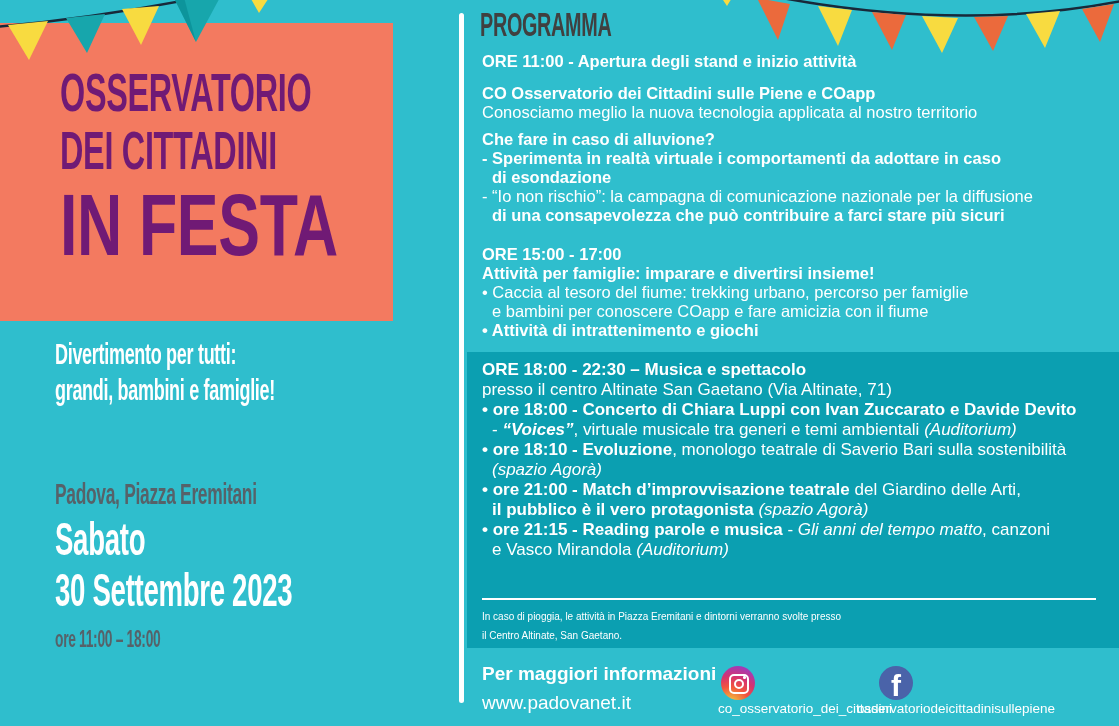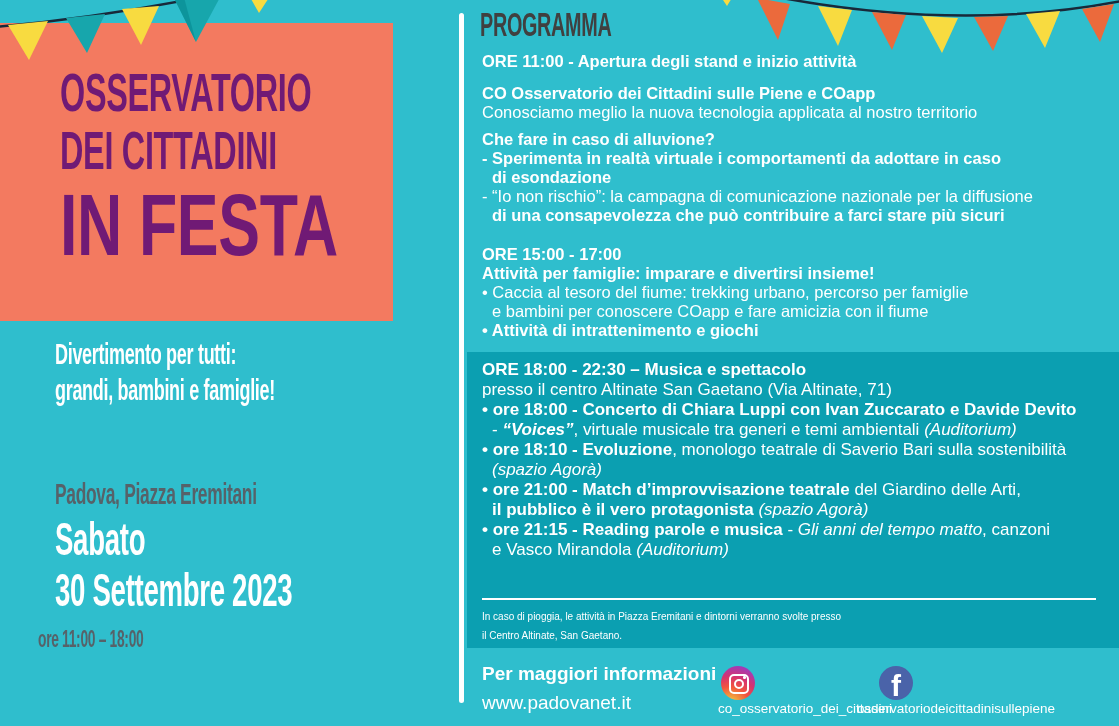--- a/index.html
+++ b/index.html
@@ -11,21 +11,21 @@
   .cx{display:inline-block;transform:scaleX(.60);transform-origin:0 50%;white-space:nowrap;letter-spacing:-.5px;}
   .cx-wide{display:inline-block;transform:scaleX(.72);transform-origin:0 50%;white-space:nowrap;letter-spacing:-.5px;}
 
   
   .coral-box{left:0;top:23px;width:393px;height:298px;background:var(--coral,#F37A60);z-index:1;}
   .title-block{left:60px;top:40px;font-weight:bold;line-height:58px;font-size:54px;color:#701a75;}
   .title-line3{font-size:87px;line-height:92px;}
   .subtitle{left:55px;top:336px;font-weight:bold;font-size:30px;line-height:36px;color:#fff;}
   .location{left:55px;top:478px;font-weight:bold;font-size:29px;color:var(--gray-text,#566269);}
   .dates{left:55px;top:514px;font-weight:bold;font-size:46px;line-height:51px;color:#fff;}
-  .hours{left:38px;top:626px;font-weight:bold;font-size:23px;color:var(--gray-text,#566269);}
+  .hours{left:55px;top:626px;font-weight:bold;font-size:23px;color:var(--gray-text,#566269);}
 
   
   .vdivider{left:459px;top:13px;width:5px;height:690px;background:#fff;border-radius:3px;z-index:3;}
 
   
   .prog-heading{left:480px;top:6px;font-weight:bold;font-size:33px;color:#404040;}
   .rich{left:482px;width:625px;font-size:16.5px;line-height:19px;color:#fff;}
   .rich .line{white-space:nowrap;}
   .rich .indent{padding-left:10px;}
   .b{font-weight:bold;} .i{font-style:italic;margin-top:32px;}

